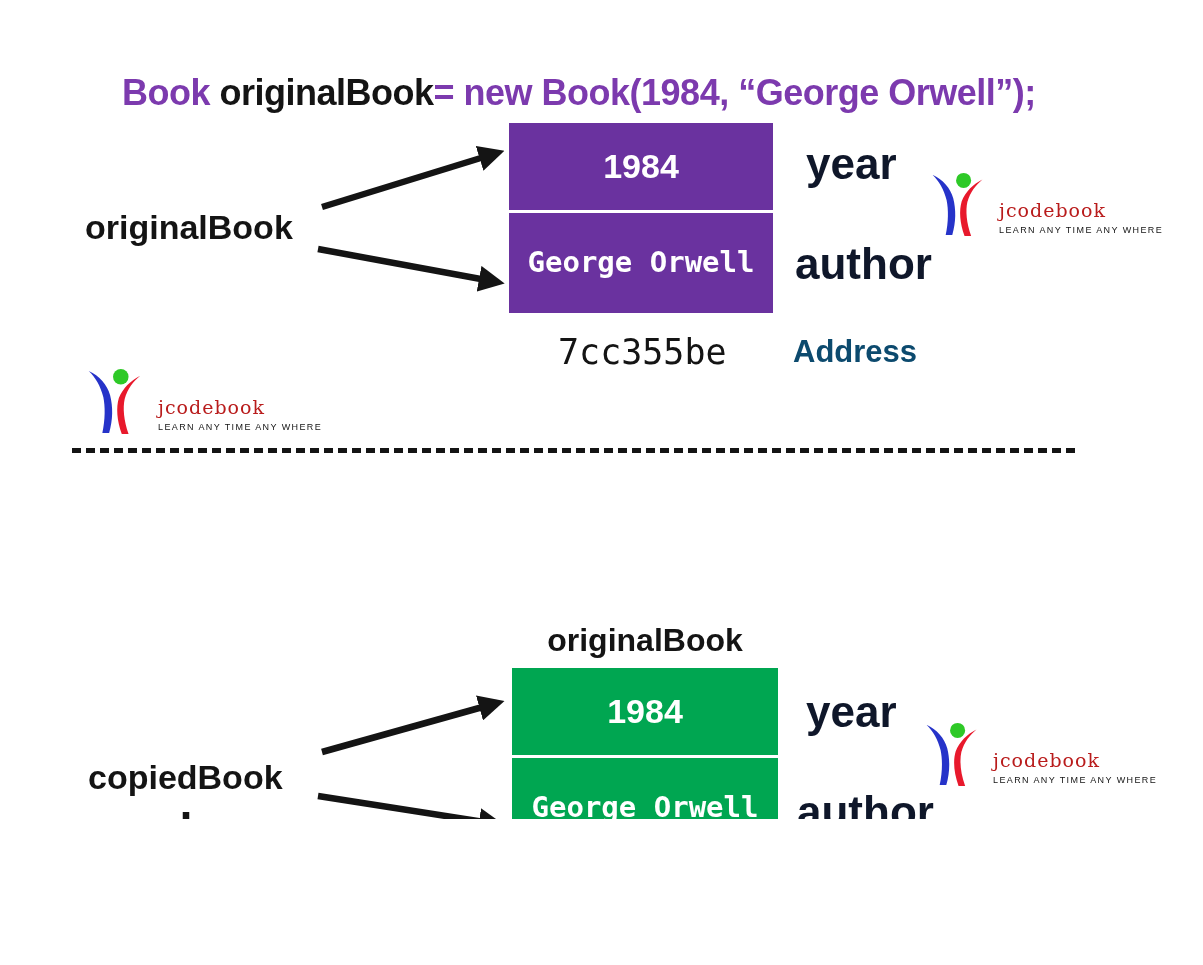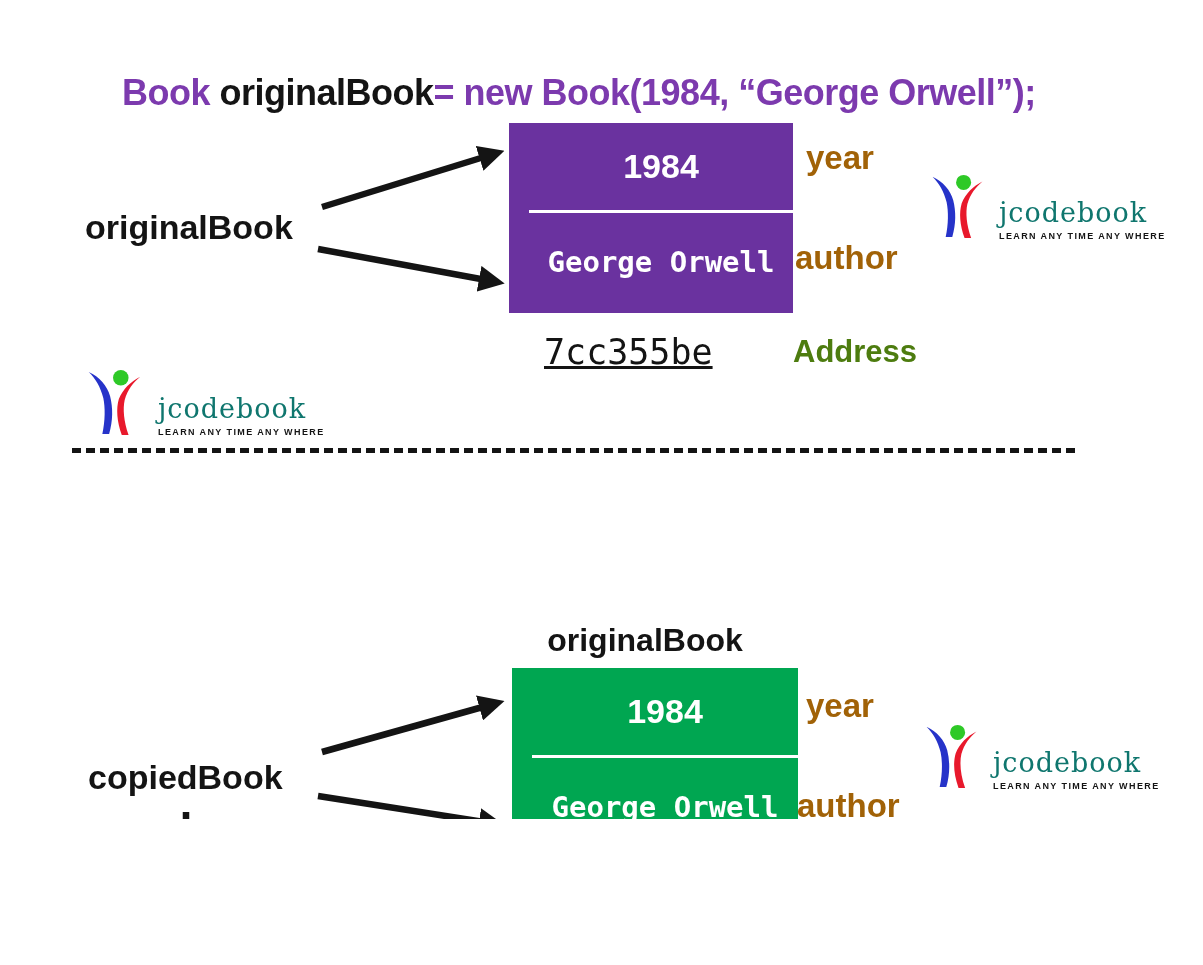--- a/index.html
+++ b/index.html
@@ -7,36 +7,36 @@
     position:relative;width:1203px;height:819px;background:#ffffff;
     font-family:"Liberation Sans",sans-serif;color:#111;overflow:hidden;
   }
   .abs{position:absolute;}
   .arrow-layer{position:absolute;left:0;top:0;pointer-events:none;}
   .code{font-weight:bold;font-size:36px;line-height:44px;white-space:pre;letter-spacing:-0.5px;}
   .c-purple{color:#7c3aae;}
   .c-green{color:#17a55b;}
   .c-dark{color:#141414;}
   .var-label{font-weight:bold;font-size:34px;color:#141414;white-space:nowrap;}
-  .obj-box{display:flex;flex-direction:column;color:#ffffff;padding-left:20px;}
+  .obj-box{display:flex;flex-direction:column;color:#ffffff;}
   .obj-box .cell{flex:1;display:flex;align-items:center;justify-content:center;}
   .obj-box .cell.bottom{padding-bottom:14px;}
   .obj-box .divider{height:3px;background:#ffffff;flex:0 0 auto;}
   .box-purple{background:#6a329f;}
   .box-green{background:#00a651;}
   .year-val{font-weight:bold;font-size:34px;}
   .author-val{font-family:"DejaVu Sans Mono",monospace;font-weight:bold;font-size:29px;white-space:nowrap;margin-top:13px;}
-  .field-label{font-weight:bold;font-size:33px;color:#a16207;white-space:nowrap;}
+  .field-label{font-weight:bold;font-size:44px;color:#0f172a;white-space:nowrap;}
   .addr{font-family:"DejaVu Sans Mono",monospace;font-size:35px;color:#141414;white-space:nowrap;}
-  .addr-label{font-weight:bold;font-size:31px;color:#4d7c0f;white-space:nowrap;}
+  .addr-label{font-weight:bold;font-size:31px;color:#0c4a6e;white-space:nowrap;}
   .box-title{font-weight:bold;font-size:32px;color:#141414;text-align:center;white-space:nowrap;}
   .dash-line{height:5px;background:repeating-linear-gradient(90deg,#141414 0 9px,transparent 9px 14px);}
   .logo{display:flex;align-items:center;gap:13px;}
-  .logo-word{font-family:"DejaVu Serif",serif;font-size:27px;letter-spacing:1px;line-height:1;color:#0f766e;margin-top:28px;}
-  .logo-tagline{font-size:9px;font-weight:bold;letter-spacing:1.4px;margin-top:5px;white-space:nowrap;color:#141414;}
+  .logo-word{font-family:"DejaVu Serif",serif;font-size:19px;letter-spacing:1px;line-height:1;color:#b91c1c;margin-top:28px;}
+  .logo-tagline{font-size:9px;font-weight:normal;letter-spacing:1.4px;margin-top:5px;white-space:nowrap;color:#141414;}
 </style>
 </head>
 <body>
 
 <div class="canvas">
 
   <svg class="arrow-layer" width="1203" height="965" viewBox="0 0 1203 965">
     <defs>
       <marker id="ah" viewBox="0 0 10 10" refX="7" refY="5" markerWidth="4" markerHeight="4" orient="auto">
         <path d="M0,0 L10,5 L0,10 Z" fill="#141414"></path>
@@ -63,21 +63,21 @@
     </div>
     <div class="divider"></div>
     <div class="cell bottom">
       <span class="author-val">George Orwell</span>
     </div>
   </div>
 
   <div class="abs field-label" style="left:806px;top:139px;">year</div>
   <div class="abs field-label" style="left:795px;top:239px;">author</div>
 
-  <div class="abs addr" style="left:544px;top:332px;text-decoration:underline;">7cc355be</div>
+  <div class="abs addr" style="left:558px;top:332px;">7cc355be</div>
   <div class="abs addr-label" style="left:793px;top:334px;">Address</div>
 
   <div class="abs logo" style="left:928px;top:171px;">
     <svg width="58" height="66" viewBox="0 0 60 70">
       <path d="M4,4 C15,9 23,18 26,29 C29,41 29,54 25,68 L18,68 C21,54 21,41 19,31 C16,19 11,11 4,4 Z" fill="#2633c9"></path>
       <path d="M57,9 C47,14 39,22 35,32 C32,42 33,55 38,69 L45,69 C40,55 39,42 41,33 C44,22 50,15 57,9 Z" fill="#e8192c"></path>
       <circle cx="37" cy="10" r="8" fill="#2ec927"></circle>
     </svg>
     <div>
       <div class="logo-word">jcodebook</div>

